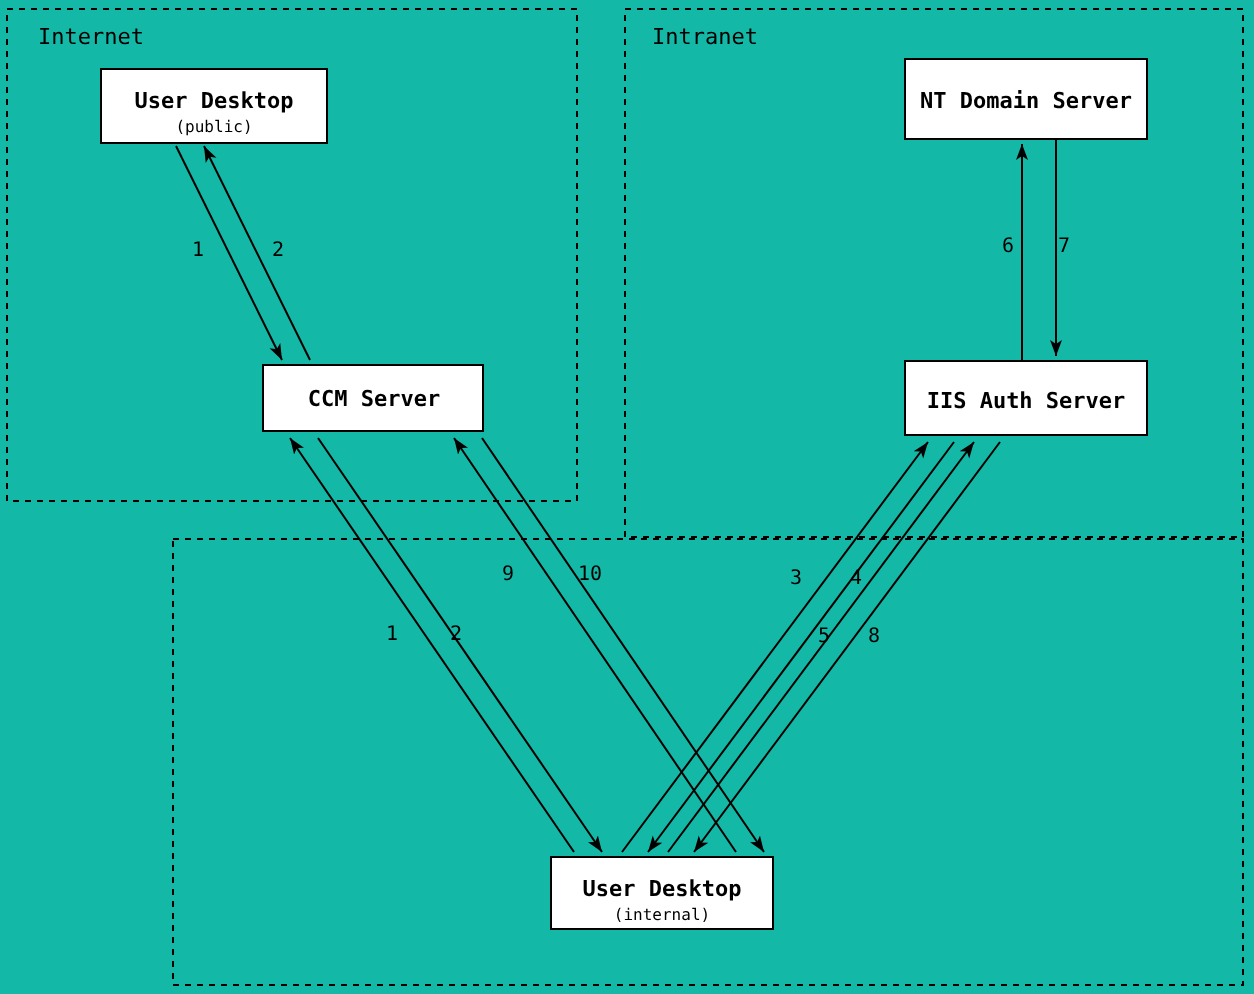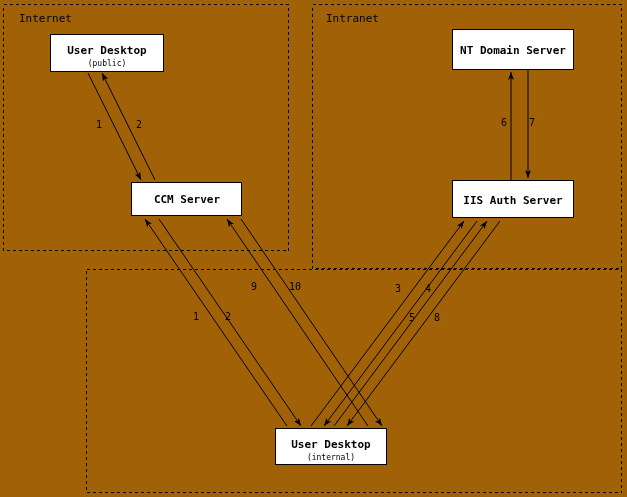--- a/index.html
+++ b/index.html
@@ -7,21 +7,21 @@
     padding: 0;
     background: #ffffff;
   }
   body {
     font-family: "DejaVu Sans Mono", monospace;
   }
   #diagram-root {
     position: relative;
     width: 627px;
     height: 497px;
-    background: #a16207;
+    background: #14b8a6;
     overflow: hidden;
   }
   svg#diagram-svg {
     display: block;
     width: 627px;
     height: 497px;
   }
   .zone-rect {
     fill: none;
     stroke: #000000;

